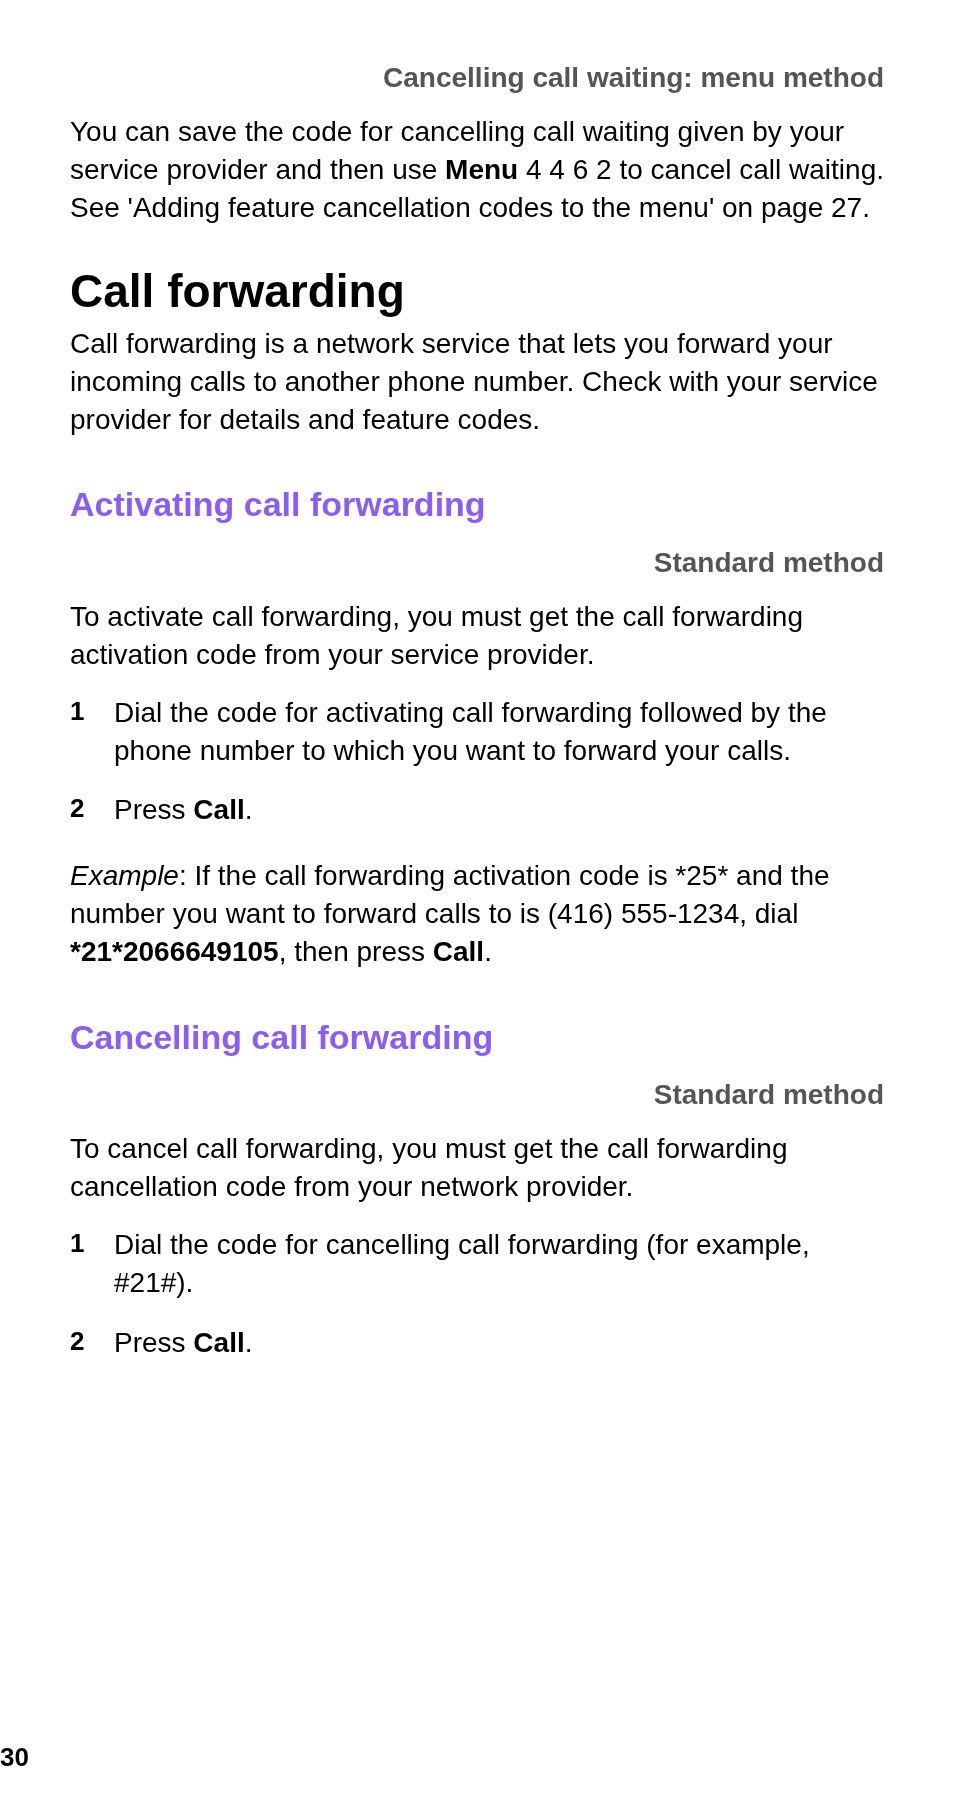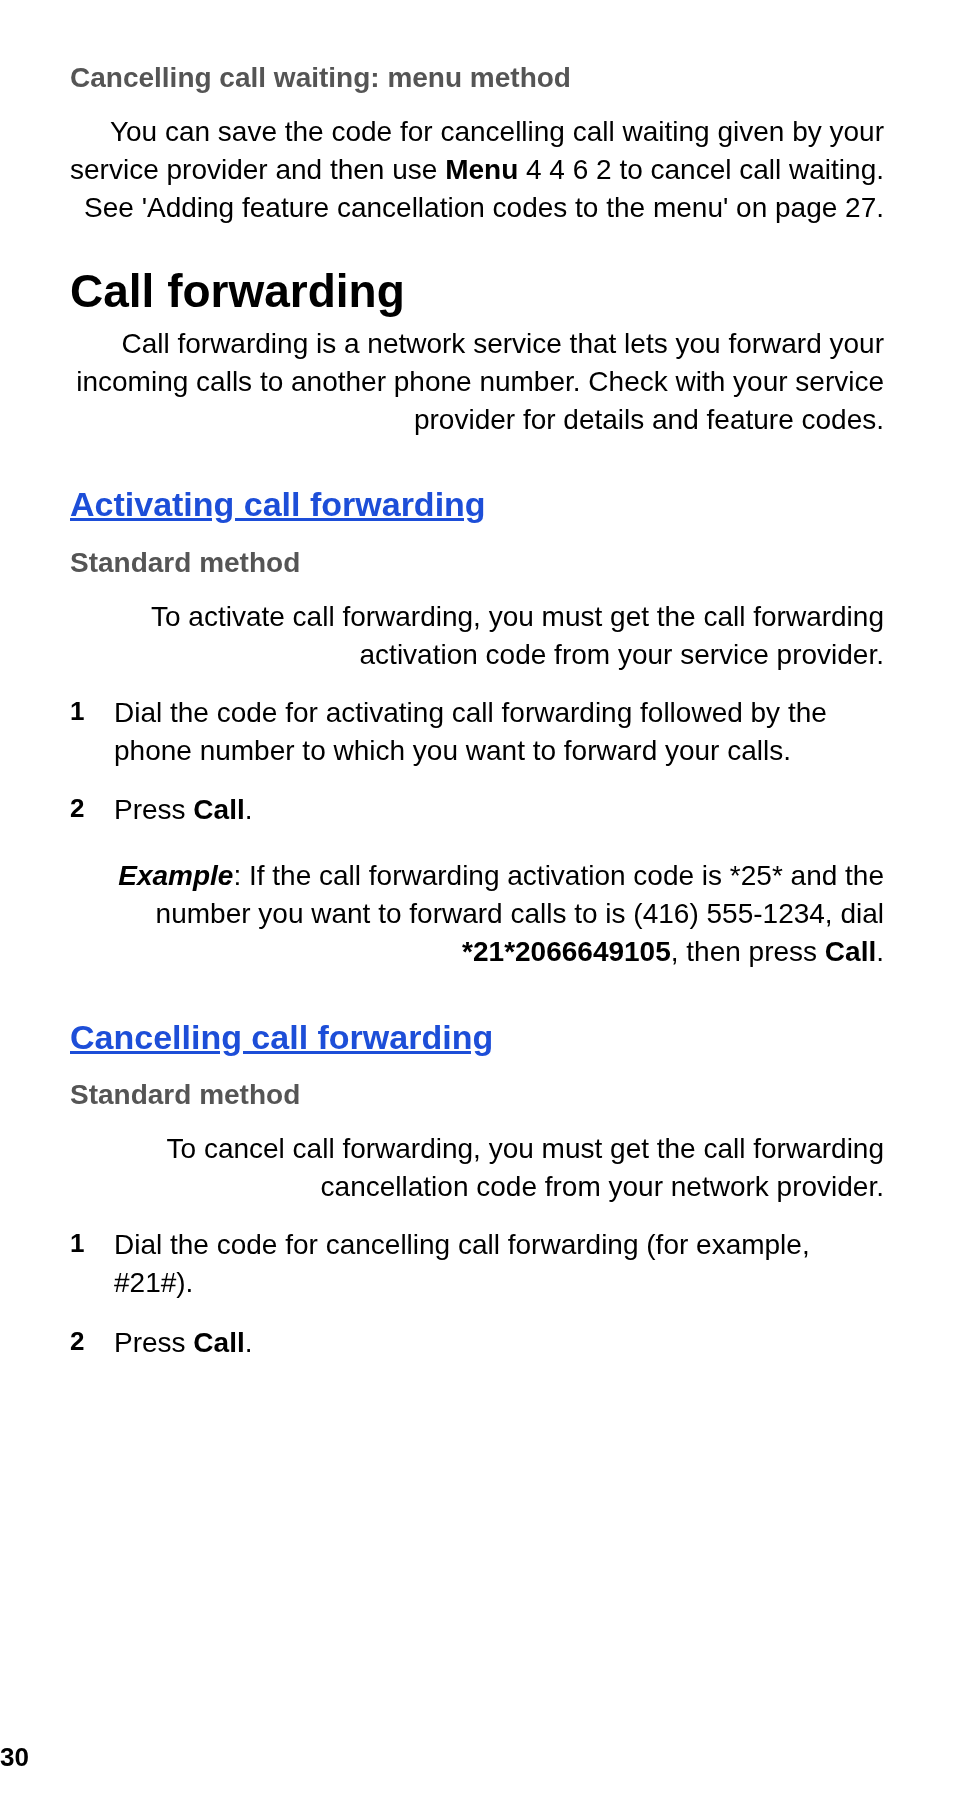--- a/index.html
+++ b/index.html
@@ -16,43 +16,42 @@
     color: #000;
     font-family: "Helvetica Neue", Helvetica, Arial, sans-serif;
     position: relative;
   }
   .h4 {
     font-size: 28px;
     font-weight: 600;
     color: #555;
     margin: 0 0 18px 0;
     line-height: 1.25;
+    text-align: right;
   }
   .body-text {
     font-size: 28px;
     line-height: 1.35;
     margin: 0 0 36px 0;
-    text-align: right;
   }
   .body-text.tight {
     margin-bottom: 20px;
   }
   .h1 {
     font-size: 46px;
     font-weight: 700;
     margin: 40px 0 8px 0;
     line-height: 1.1;
   }
   .h2 {
     font-size: 34px;
     font-weight: 600;
-    color: #1d4ed8;
+    color: #8b5cf6;
     margin: 46px 0 20px 0;
     line-height: 1.2;
-    text-decoration: underline;
   }
   ol.steps {
     list-style: none;
     padding: 0;
     margin: 8px 0 28px 0;
     counter-reset: step;
   }
   ol.steps > li {
     counter-increment: step;
     position: relative;
@@ -62,21 +61,21 @@
     margin-bottom: 22px;
   }
   ol.steps > li::before {
     content: counter(step);
     position: absolute;
     left: 0;
     top: 0;
     font-weight: 700;
     font-size: 26px;
   }
-  .italic { font-style: italic; font-weight: bold; }
+  .italic { font-style: italic; }
   .bold { font-weight: 700; }
   .page-number {
     position: absolute;
     bottom: 30px;
     left: 0;
     width: 100%;
     font-weight: 700;
     font-size: 26px;
   }
 </style>

